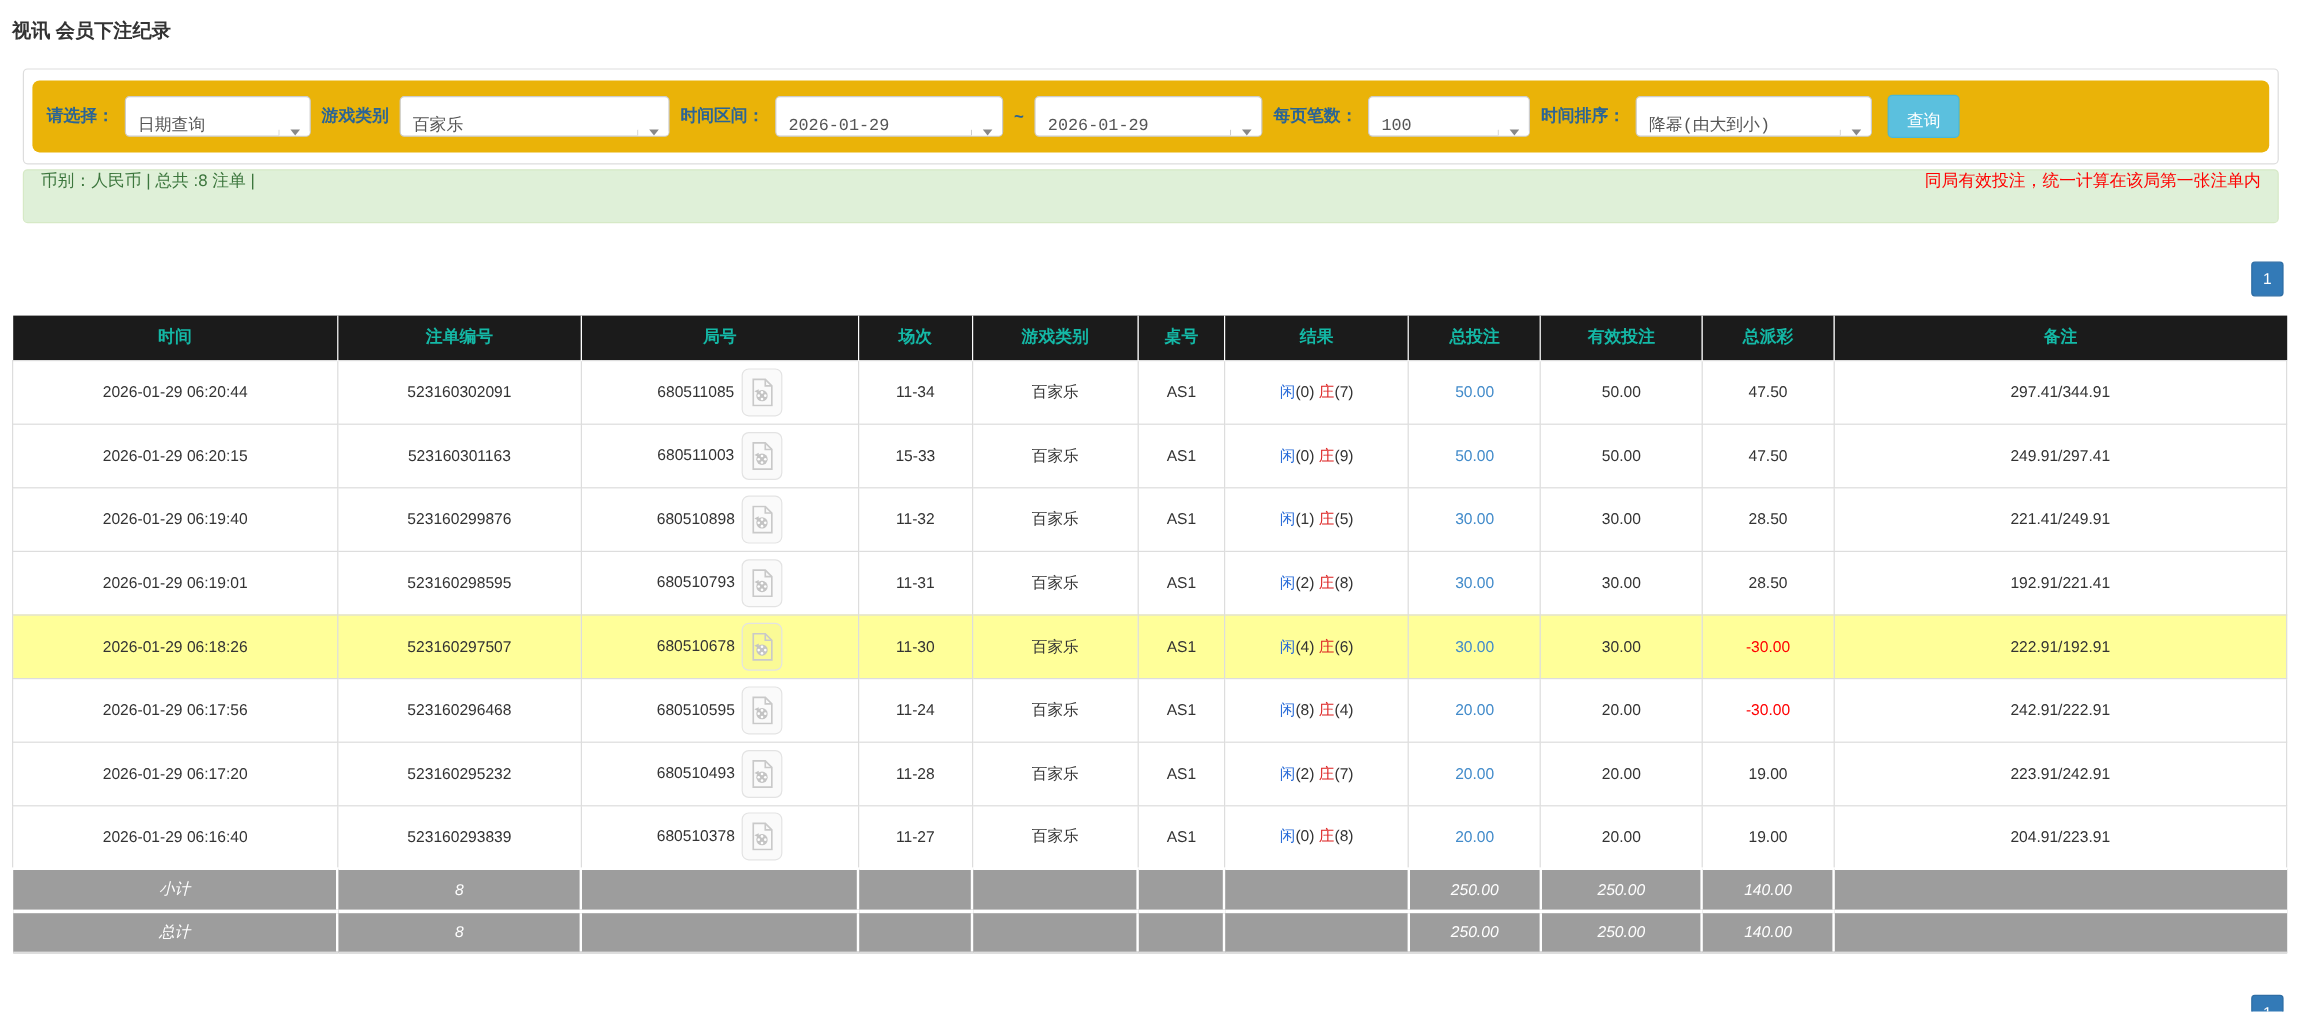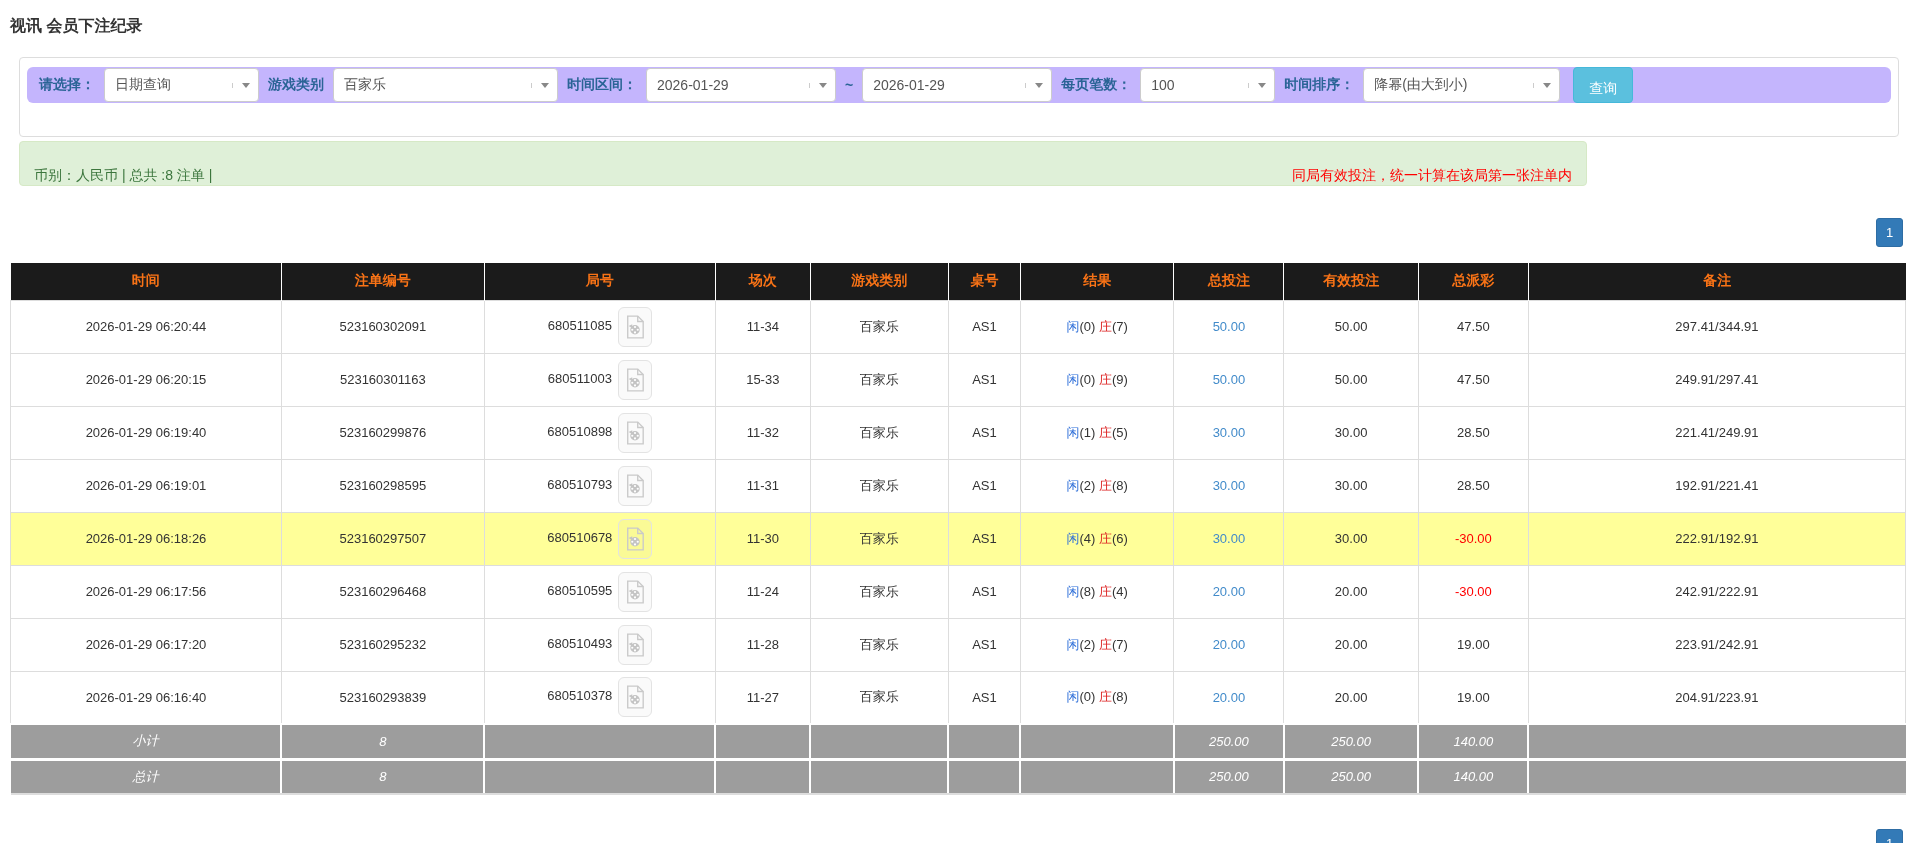--- a/index.html
+++ b/index.html
@@ -8,67 +8,67 @@
     background:#fff; font-family:"Liberation Sans", sans-serif; color:#333;
   }
   .page-title { position:absolute; left:10px; top:16px; font-size:16px; color:#333; }
 
   
   .filter-panel {
     position:absolute; left:19px; top:57px; width:1880px; height:80px;
     background:#fff; border:1px solid #ddd; border-radius:4px;
   }
   .filter-bar {
-    position:absolute; left:7px; top:9px; right:7px; height:36px;
-    background:#c4b5fd; border-radius:6px;
+    position:absolute; left:7px; top:9px; right:7px; height:60px;
+    background:#eab308; border-radius:6px;
     display:flex; align-items:center; padding:0 12px; gap:9px;
   }
   .lbl { color:#2a6496; font-weight:bold; font-size:14px; white-space:nowrap; }
   .tilde { color:#2a6496; font-weight:bold; font-size:14px; }
   .select {
     height:34px; background:#fff; border:1px solid #ccc; border-radius:4px;
-    display:flex; align-items:center; flex:none; cursor:pointer;
+    display:flex; align-items:flex-end; flex:none; cursor:pointer;font-family:Liberation Mono, monospace;
   }
   .select .val { flex:1; display:flex; align-items:center; padding:0 10px; font-size:14px; color:#555; overflow:hidden; white-space:nowrap; }
   .select .caret-box {
     width:26px; border-left:1px solid #ccc; border-radius:0 3px 3px 0;
     display:flex; align-items:center; justify-content:center; background:#fff;
   }
   .caret { width:0; height:0; border-left:4px solid transparent; border-right:4px solid transparent; border-top:5px solid #888; }
   .search-btn {
     height:36px; padding:12px 15px; margin-left:4px; background:#5bc0de; border:1px solid #46b8da;
     border-radius:4px; color:#fff; font-size:14px; cursor:pointer; font-family:inherit;
   }
 
   
   .summary-bar {
-    position:absolute; left:19px; top:141px; width:1568px; height:45px;
+    position:absolute; left:19px; top:141px; width:1880px; height:45px;
     background:#dff0d8; border:1px solid #d6e9c6; border-radius:4px;
-    display:flex; align-items:flex-end; justify-content:space-between;
+    display:flex; align-items:flex-start; justify-content:space-between;
     padding:0 14px; font-size:14px;
   }
   .summary-left { color:#3c763d; }
   .summary-right { color:#ff0000;margin-left:44px; }
 
   
   .page-btn {
     position:absolute; width:27px; height:29px; background:#337ab7; border:1px solid #2e6da4;
     border-radius:3px; color:#fff; font-size:13px; display:flex; align-items:center;
     justify-content:center; cursor:pointer;
   }
   .page-btn.top { left:1876px; top:218px; }
   .page-btn.bottom { left:1876px; top:829px; }
 
   
   .data-table {
     position:absolute; left:10px; top:263px; width:1896px;
     border-collapse:collapse; table-layout:fixed; font-size:13px;
   }
   .data-table thead th {
-    background:#1b1b1b; color:#f97316; font-weight:bold; height:37px;
+    background:#1b1b1b; color:#14b8a6; font-weight:bold; height:37px;
     border-left:1px solid #fff; font-size:14px;
   }
   .data-table thead th:first-child { border-left:none; }
   .data-table tbody td {
     height:53px; border:1px solid #ddd; text-align:center; color:#333; background:#fff;
   }
   .data-table tr.hl td { background:#ffff99; }
   .bet-link { color:#428bca; text-decoration:none; cursor:pointer; }
   .res-p { color:#2a6cd8; }
   .res-b { color:#dd2222; }

